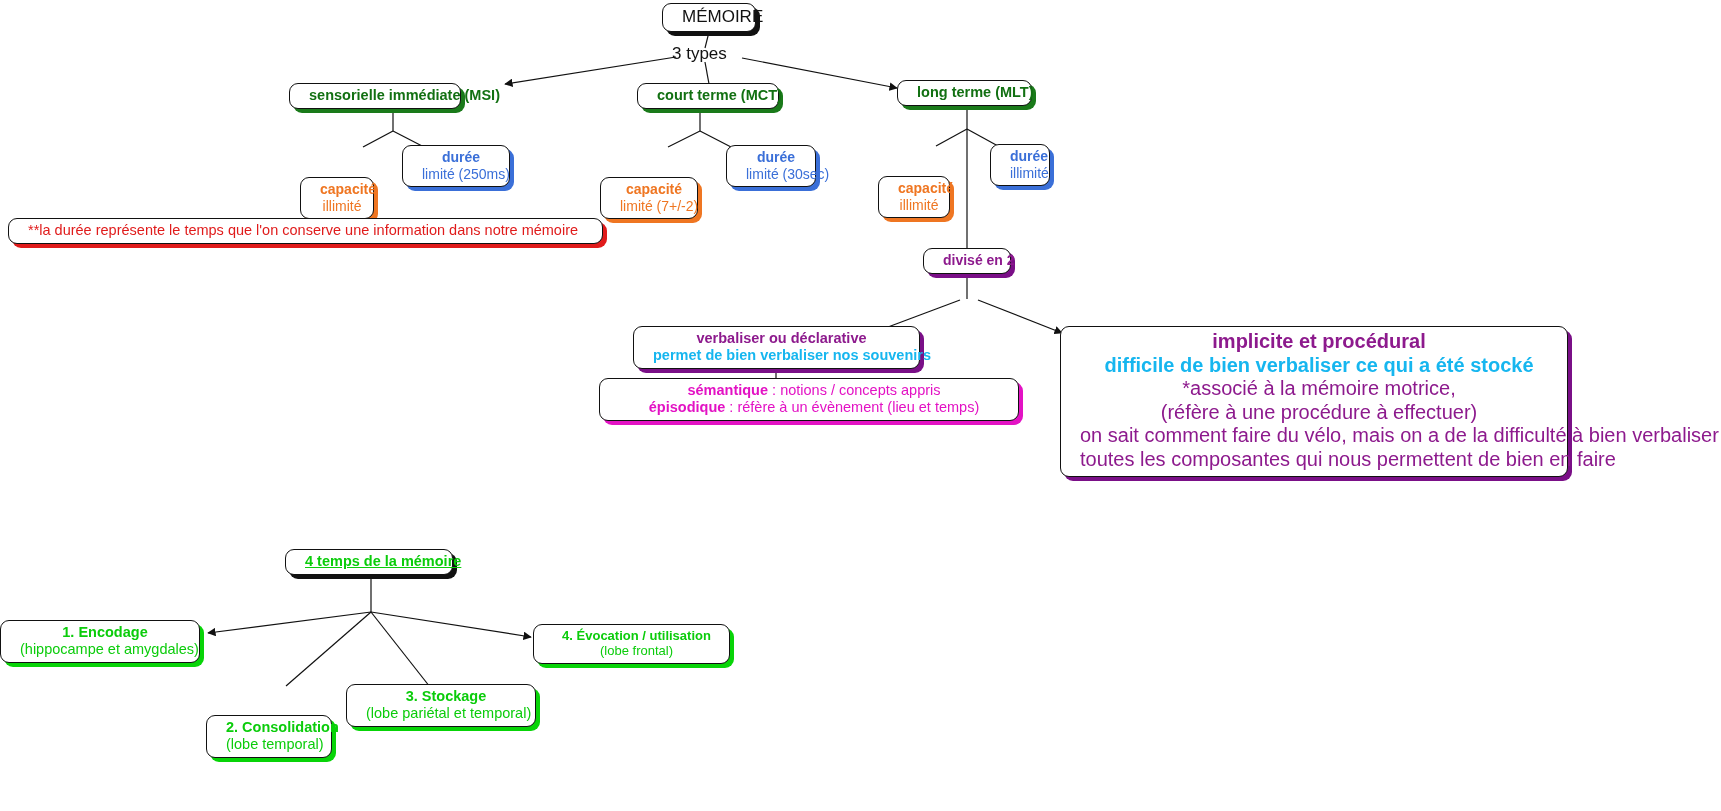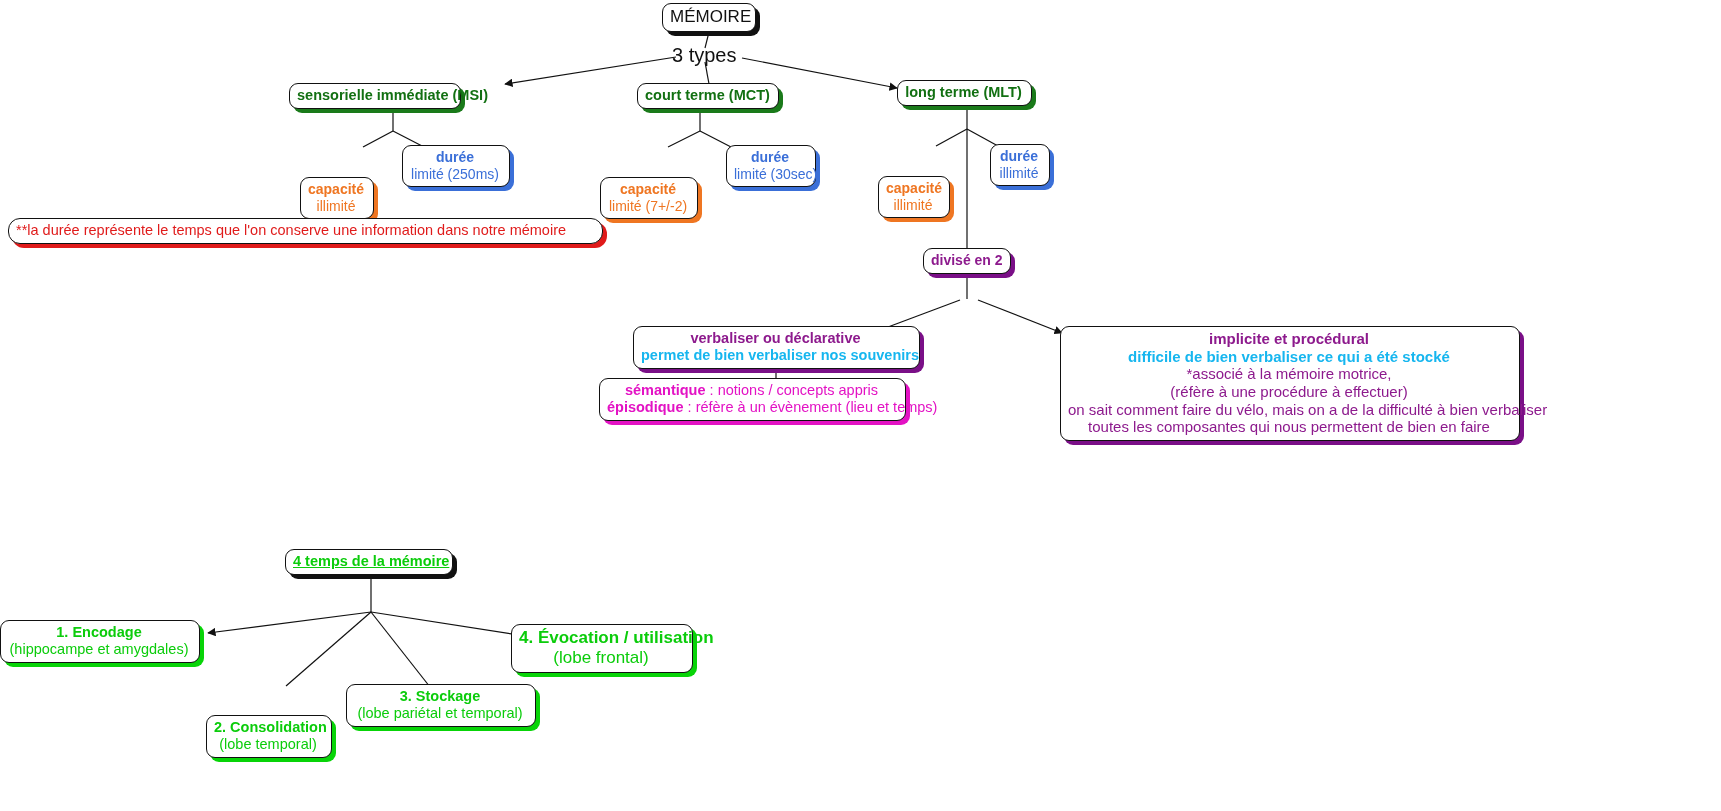--- a/index.html
+++ b/index.html
@@ -29,79 +29,79 @@
   }
   .node {
     position: absolute;
     box-sizing: border-box;
     background: #ffffff;
     border: 1.5px solid #111111;
     border-radius: 9px;
     text-align: center;
     line-height: 1.18;
     white-space: nowrap;
-    padding: 3px 9px 4px 7px;
+    padding: 3px 9px 4px 19px;
     z-index: 3;
   }
   .node .ln { display: block; }
   .b { font-weight: bold; }
 
   
   .sh-black  { box-shadow: 4px 4px 0 0 #111111; }
   .sh-green  { box-shadow: 4px 4px 0 0 #1a7a1a; }
   .sh-orange { box-shadow: 4px 4px 0 0 #ef7622; }
   .sh-blue   { box-shadow: 4px 4px 0 0 #3a6fd8; }
-  .sh-red    { box-shadow: 4px 4px 0 0 #e01b1b; border-radius: 12px; }
+  .sh-red    { box-shadow: 4px 4px 0 0 #e01b1b; }
   .sh-purple { box-shadow: 4px 4px 0 0 #7a0f87; }
   .sh-magenta{ box-shadow: 4px 4px 0 0 #e312c4; }
   .sh-brgreen{ box-shadow: 4px 4px 0 0 #08d408; }
 
   
   .c-black   { color: #111111; }
   .c-green   { color: #127012; }
   .c-orange  { color: #ef7622; margin-top: 32px; }
   .c-blue    { color: #3a6fd8; }
   .c-red     { color: #e01b1b; }
   .c-purple  { color: #8d1a8d; }
   .c-cyan    { color: #16b6ef; }
   .c-magenta { color: #e312c4; }
   .c-brgreen { color: #0bcc0b; }
 
   .u { text-decoration: underline; }
 
   
   #n-memoire        { left: 662px;  top: 3px;   width: 94px;  font-size: 17px; }
   #n-3types         { left: 672px;  top: 44px;  border: none; background: transparent;
-                      box-shadow: none; font-size: 20px; padding: 0; z-index: 2; }
+                      box-shadow: none; font-size: 17px; padding: 0; z-index: 2; }
 
   #n-msi            { left: 289px;  top: 83px;  width: 172px; font-size: 14.5px; }
   #n-mct            { left: 637px;  top: 83px;  width: 142px; font-size: 14.5px; }
   #n-mlt            { left: 897px;  top: 80px;  width: 135px; font-size: 14.5px; }
 
   #n-msi-cap        { left: 300px;  top: 145px; width: 74px;  font-size: 14px; }
   #n-msi-dur        { left: 402px;  top: 145px; width: 108px; font-size: 14px; }
   #n-mct-cap        { left: 600px;  top: 145px; width: 98px;  font-size: 14px; }
   #n-mct-dur        { left: 726px;  top: 145px; width: 90px;  font-size: 14px; }
   #n-mlt-cap        { left: 878px;  top: 144px; width: 72px;  font-size: 14px; }
   #n-mlt-dur        { left: 990px;  top: 144px; width: 60px;  font-size: 14px; }
 
   #n-note           { left: 8px;    top: 218px; width: 595px; font-size: 14.5px;
                       text-align: left; }
 
   #n-divise         { left: 923px;  top: 248px; width: 88px;  font-size: 14px; font-weight: bold; }
 
   #n-explicite      { left: 633px;  top: 326px; width: 287px; font-size: 14.5px; }
-  #n-semepi         { left: 599px;  top: 378px; width: 307px; font-size: 14.5px; }
-  #n-implicite      { left: 1060px; top: 326px; width: 460px; font-size: 15px; }
+  #n-semepi         { left: 599px;  top: 378px; width: 420px; font-size: 14.5px; }
+  #n-implicite      { left: 1060px; top: 326px; width: 508px; font-size: 20px; }
 
   #n-4temps         { left: 285px;  top: 549px; width: 168px; font-size: 14.5px; }
   #n-encodage       { left: 0px;    top: 620px; width: 200px; font-size: 14.5px; }
   #n-consolidation  { left: 206px;  top: 681px; width: 126px; font-size: 14.5px; margin-top: 34px; }
   #n-stockage       { left: 346px;  top: 684px; width: 190px; font-size: 14.5px; }
-  #n-evocation      { left: 511px;  top: 624px; width: 182px; font-size: 17px; }
+  #n-evocation      { left: 533px;  top: 624px; width: 197px; font-size: 13px; }
 </style>
 </head>
 <body>
 
 <div id="canvas">
 
   <svg class="edges" viewBox="0 0 1721 811" xmlns="http://www.w3.org/2000/svg">
     <defs>
       <marker id="arrow" viewBox="0 0 10 10" refX="9" refY="5" markerWidth="7" markerHeight="7" orient="auto-start-reverse">
         <path d="M 0 0 L 10 5 L 0 10 z" fill="#111111"></path>

